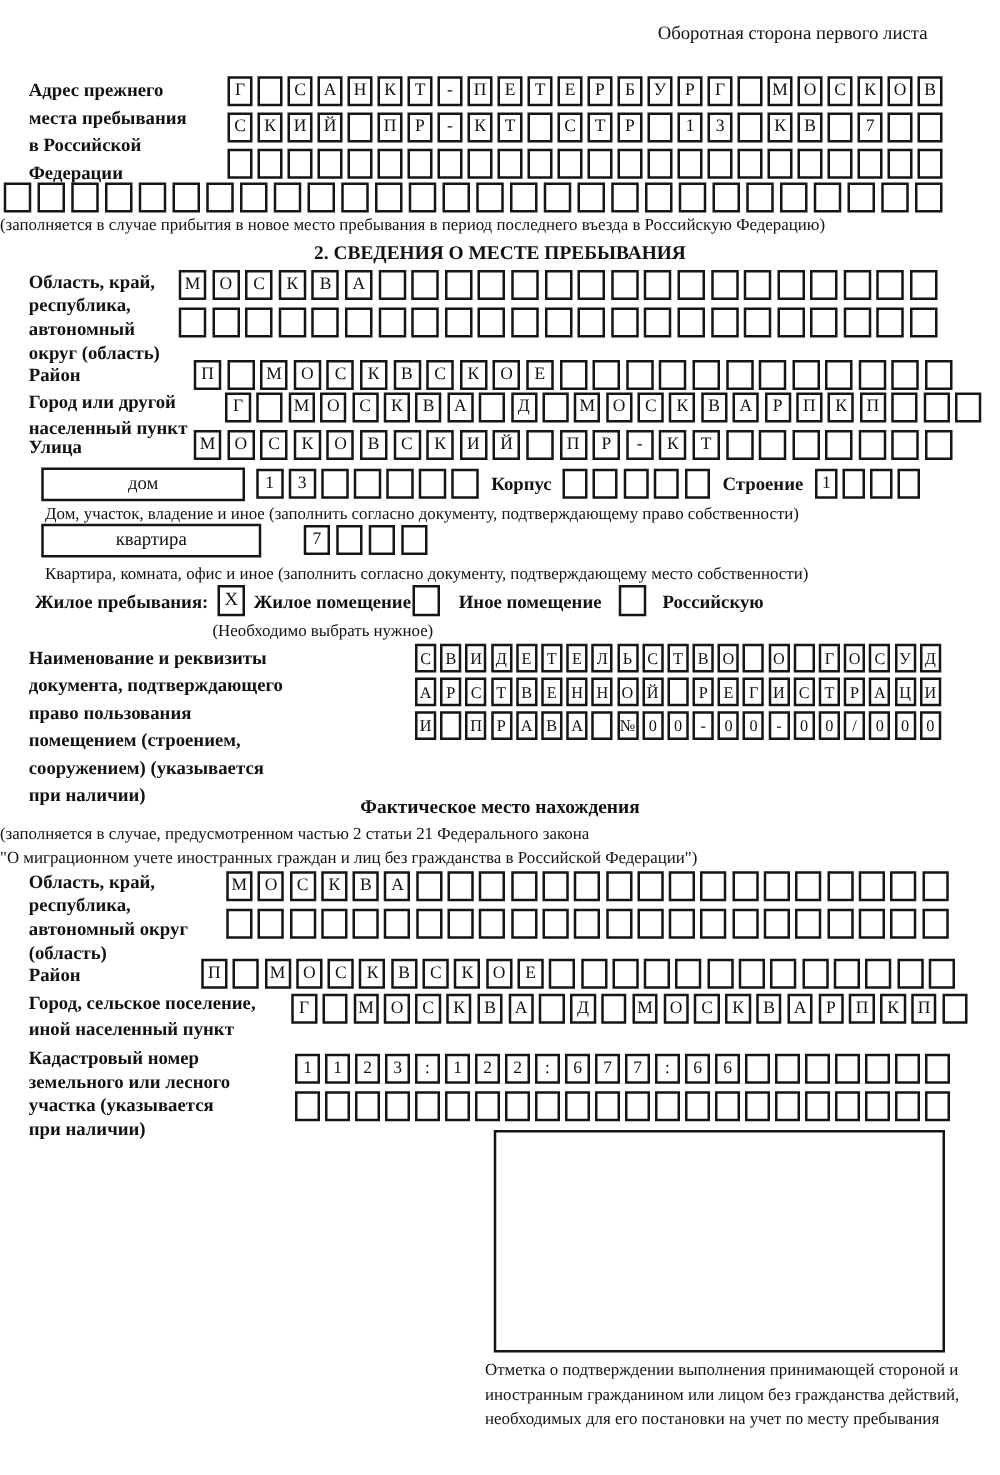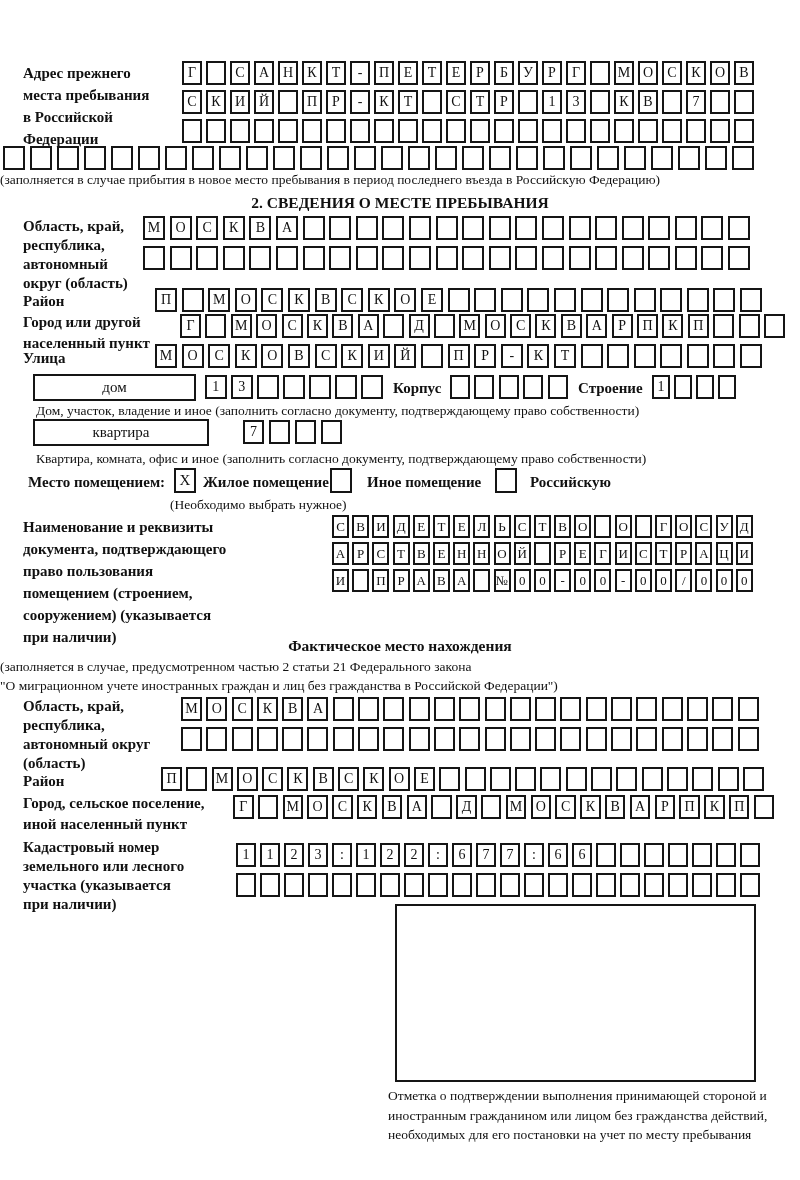--- a/index.html
+++ b/index.html
@@ -21,20 +21,21 @@
   .widebox{position:absolute;border:2px solid #151515;box-sizing:border-box;height:27px;
         text-align:center;font-size:15px;line-height:23px;background:#fff;}
   .stampbox{position:absolute;left:395px;top:904px;width:361px;height:178px;
         border:2px solid #151515;box-sizing:border-box;background:#fff;}
 </style>
 </head>
 <body>
 
 <div class="page">
 
+  <div class="hnote">Оборотная сторона первого листа</div>
 
   <div class="label" style="left:23px;top:62px;width:132px">Адрес прежнего места пребывания в Российской Федерации</div>
   <div class="cellrow" style="left:182px;top:61px;--cw:20px;--g:4px">
       <div class="cell">Г</div>
       <div class="cell"></div>
       <div class="cell">С</div>
       <div class="cell">А</div>
       <div class="cell">Н</div>
       <div class="cell">К</div>
       <div class="cell">Т</div>
@@ -303,23 +304,23 @@
     </div>
   <div class="caption" style="left:36px;top:403px">Дом, участок, владение и иное (заполнить согласно документу, подтверждающему право собственности)</div>
 
   <div class="widebox" style="left:33px;top:419px;width:176px">квартира</div>
   <div class="cellrow" style="left:243px;top:420px;--cw:21px;--g:5px">
       <div class="cell">7</div>
       <div class="cell"></div>
       <div class="cell"></div>
       <div class="cell"></div>
     </div>
-  <div class="caption" style="left:36px;top:451px">Квартира, комната, офис и иное (заполнить согласно документу, подтверждающему право собственности)</div>
-
-  <div class="label" style="left:28px;top:471px">Место помещением:</div>
+  <div class="caption" style="left:36px;top:451px">Квартира, комната, офис и иное (заполнить согласно документу, подтверждающему место собственности)</div>
+
+  <div class="label" style="left:28px;top:471px">Жилое пребывания:</div>
   <div class="checkbox" style="left:174px;top:468px">X</div>
   <div class="label" style="left:203px;top:471px">Жилое помещение</div>
   <div class="checkbox" style="left:330px;top:468px"></div>
   <div class="label" style="left:367px;top:471px">Иное помещение</div>
   <div class="checkbox" style="left:495px;top:468px"></div>
   <div class="label" style="left:530px;top:471px">Российскую</div>
   <div class="caption center" style="left:170px;top:497px;width:330px">(Необходимо выбрать нужное)</div>
 
   <div class="label" style="left:23px;top:516px;width:212px">Наименование и реквизиты документа, подтверждающего право пользования помещением (строением, сооружением) (указывается при наличии)</div>
   <div class="cellrow small" style="left:332px;top:515px;--cw:17px;--g:3.2px">

